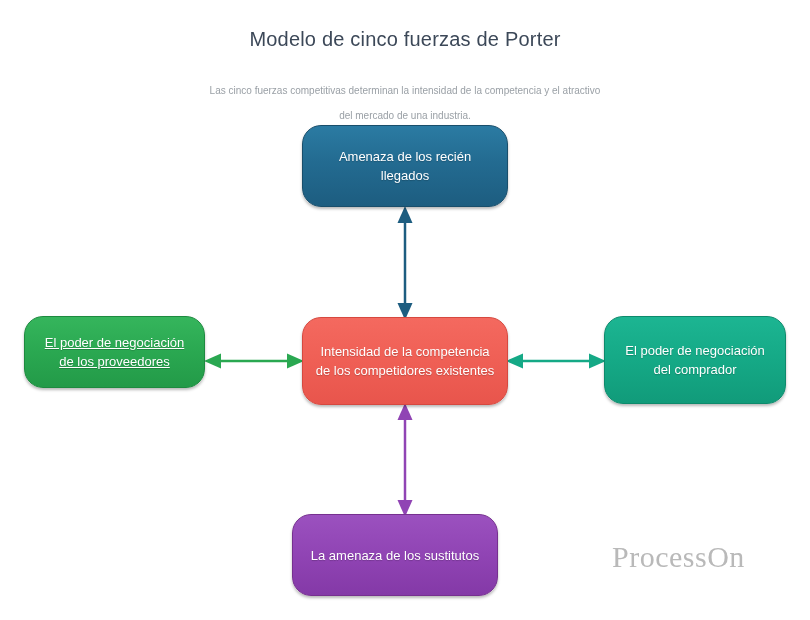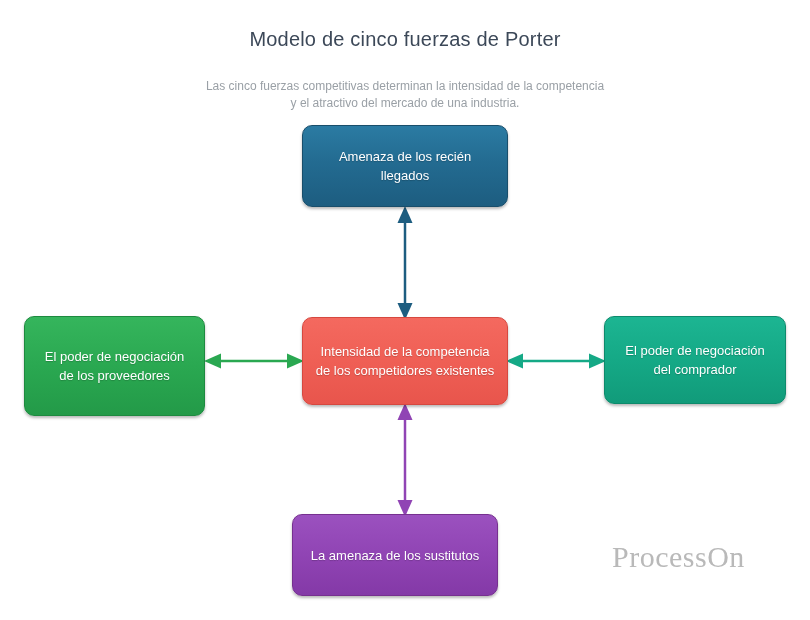--- a/index.html
+++ b/index.html
@@ -30,30 +30,30 @@
     font-size: 20px;
     color: #3c4858;
     letter-spacing: 0.2px;
   }
   .subtitle {
     position: absolute;
     left: 205px;
     top: 78px;
     width: 400px;
     text-align: center;
-    font-size: 12px;
-    line-height: 17px;
+    font-size: 10px;
+    line-height: 25px;
     color: #9aa0a6;
   }
 
   
   .node {
     position: absolute;
     box-sizing: border-box;
-    border-radius: 10px;
+    border-radius: 19px;
     display: flex;
     align-items: center;
     justify-content: center;
     text-align: center;
     color: #ffffff;
     font-size: 13px;
     line-height: 19px;
     padding: 6px 12px;
     box-shadow: 0 2px 3px rgba(0,0,0,0.28);
     text-shadow: 0 1px 1px rgba(0,0,0,0.20);
@@ -72,23 +72,24 @@
     top: 317px;
     width: 206px;
     height: 88px;
     background: linear-gradient(180deg, #f4695f 0%, #ef5f55 50%, #e8554c 100%);
     border: 1px solid #d6483f;
   }
   .node-left {
     left: 24px;
     top: 316px;
     width: 181px;
-    height: 100px;
+    height: 72px;
     background: linear-gradient(180deg, #35b55c 0%, #2aa851 50%, #239a48 100%);
     border: 1px solid #1d8a3f;
+    text-decoration: underline;
   }
   .node-right {
     left: 604px;
     top: 316px;
     width: 182px;
     height: 88px;
     background: linear-gradient(180deg, #1cb592 0%, #15a986 50%, #119b7a 100%);
     border: 1px solid #0d8a6c;
   }
   .node-bottom {

